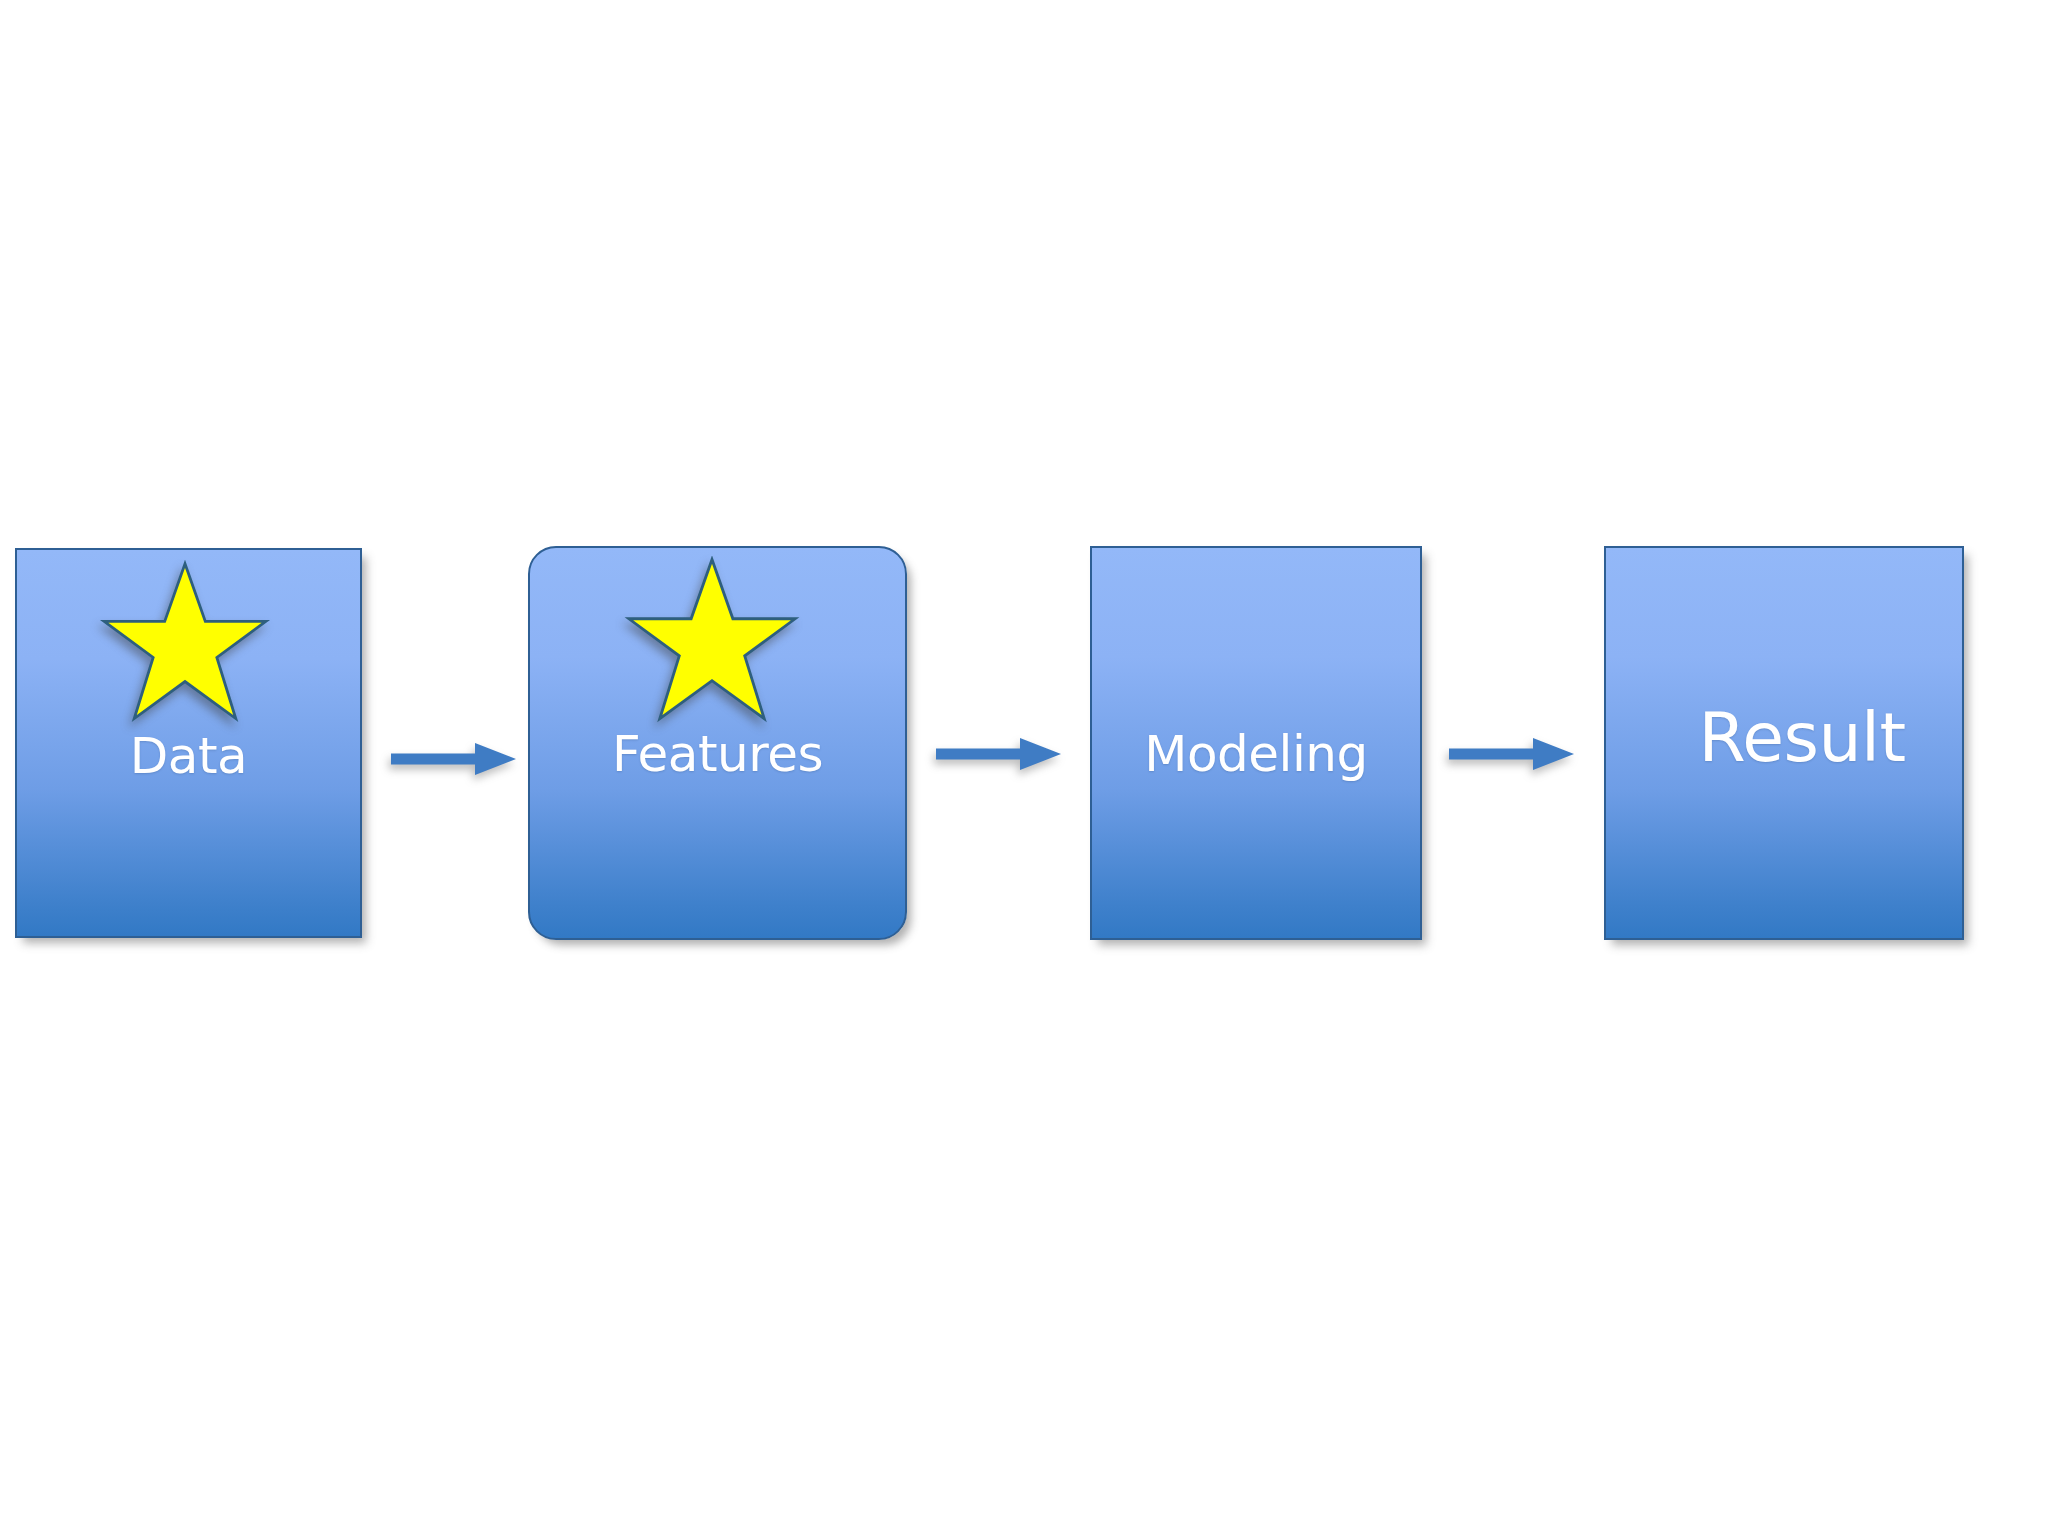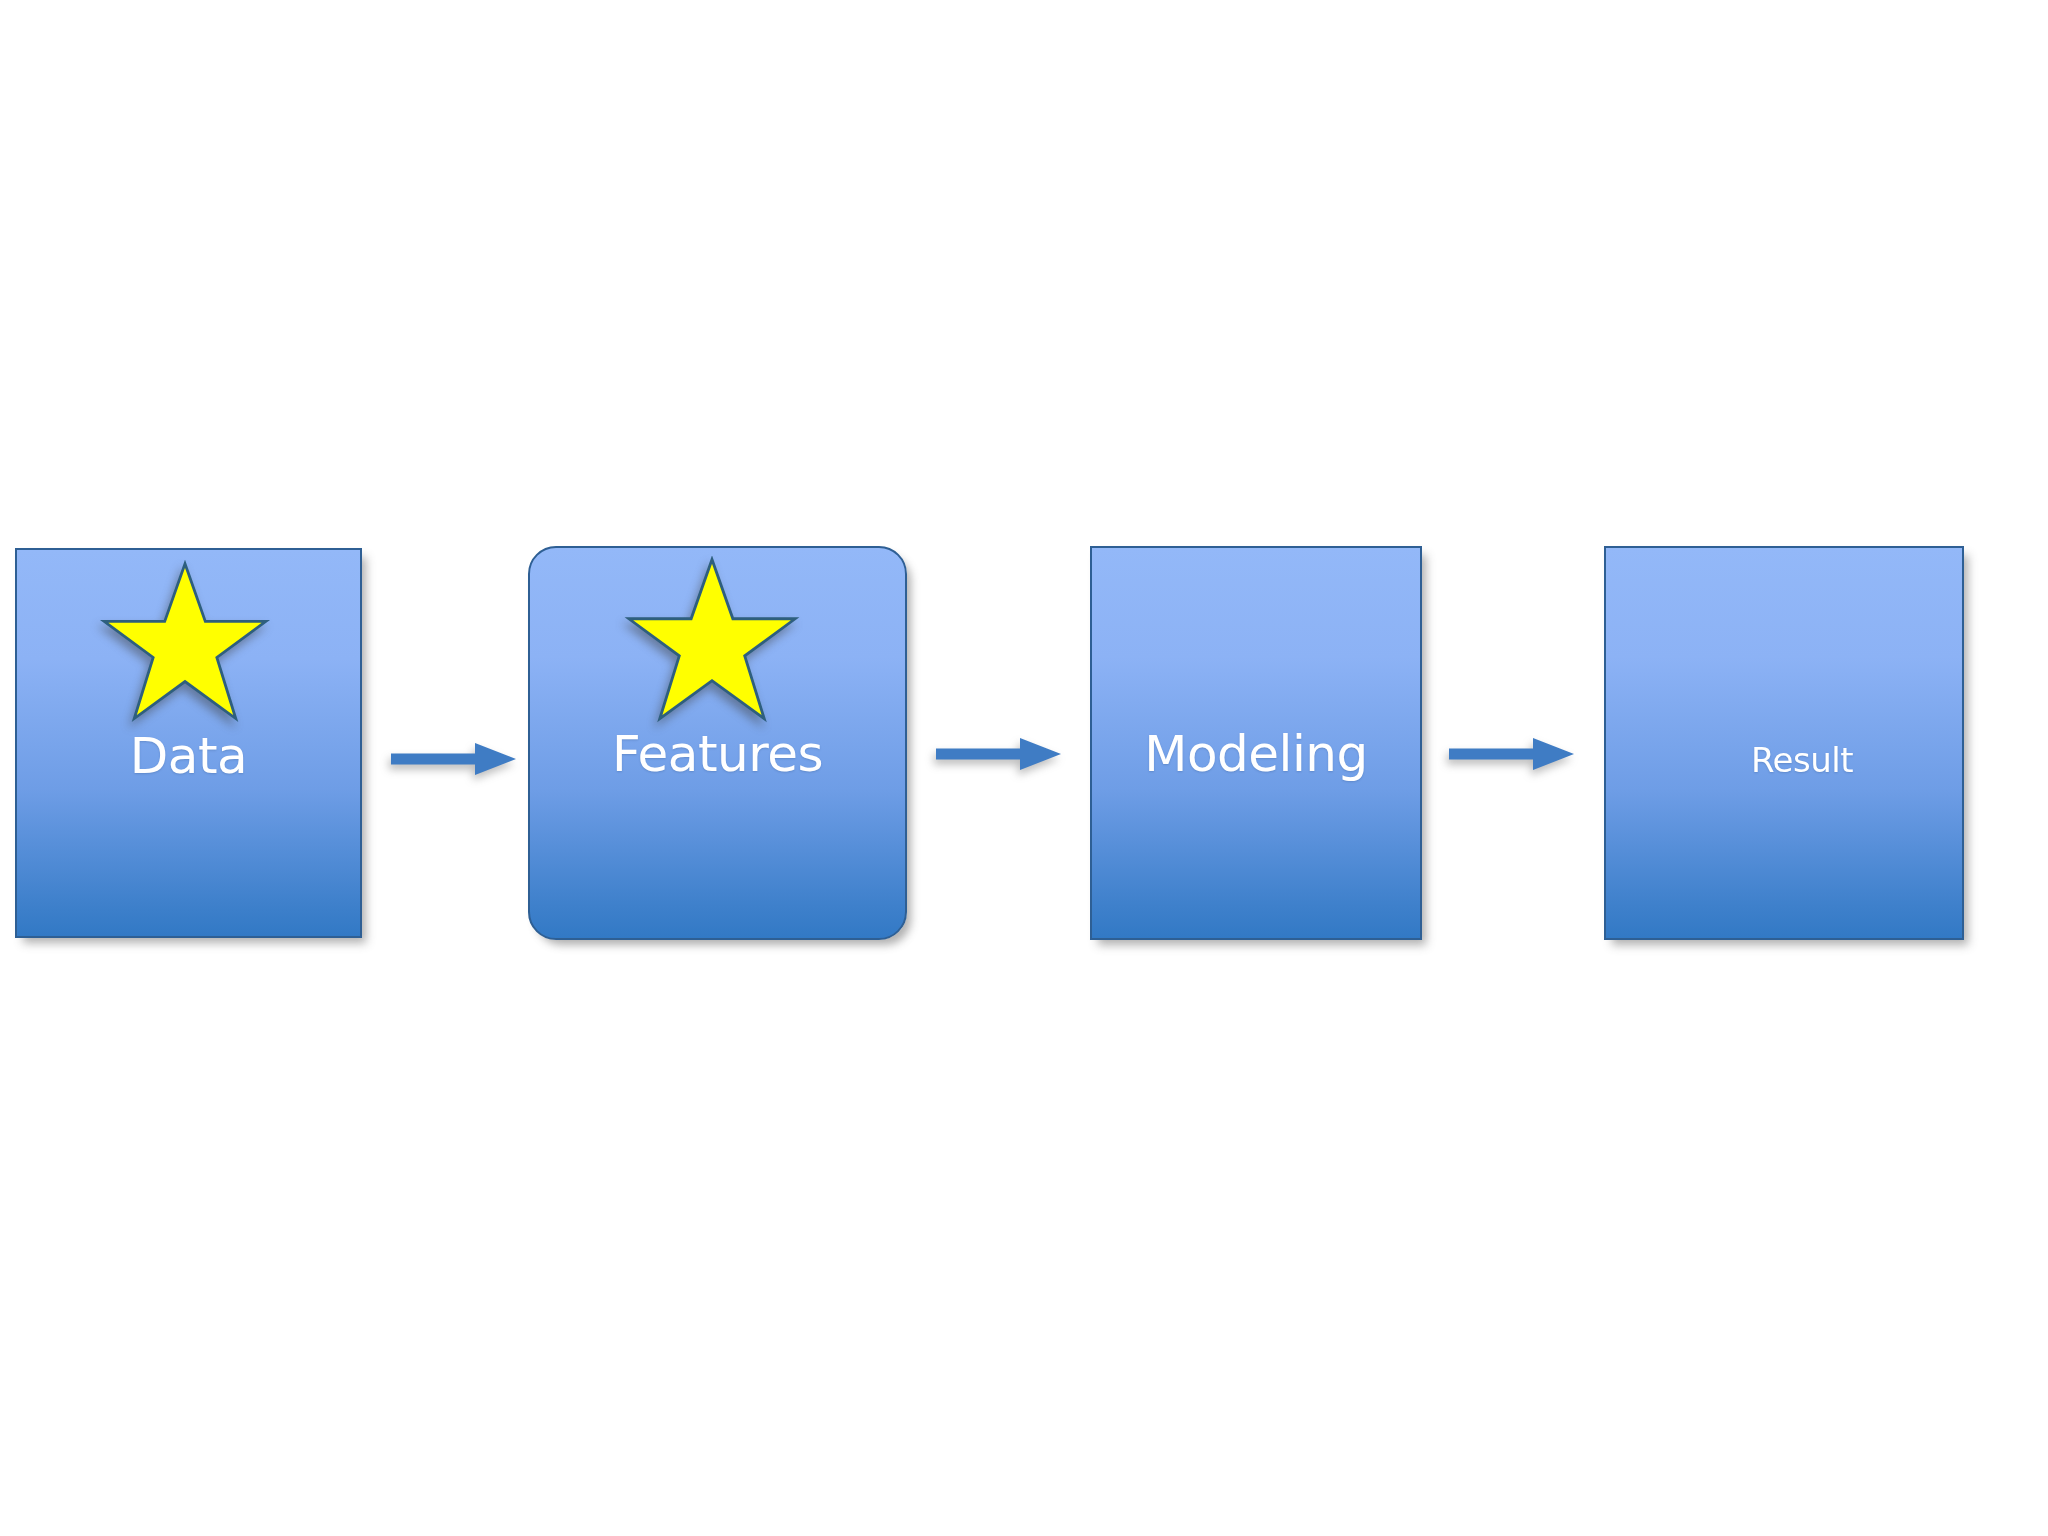--- a/index.html
+++ b/index.html
@@ -123,17 +123,17 @@
   </div>
 
   <div class="arrow" style="left:1447px; top:733px;">
     <svg width="130" height="42" viewBox="0 0 130 42" xmlns="http://www.w3.org/2000/svg">
       <path d="M2,15.5 L86,15.5 L86,5 L127,21 L86,37 L86,26.5 L2,26.5 Z" fill="#3F7CC4"></path>
     </svg>
   </div>
 
   <div class="stage" style="left:1604px; top:546px; width:360px; height:394px;">
     <div class="stage-inner">
-      <div class="stage-label" style="top:184px; font-size:34px; line-height:56px;margin-left:36px;">Result</div>
+      <div class="stage-label" style="top:162px; font-size:68px; line-height:56px;margin-left:36px;">Result</div>
     </div>
   </div>
 
 </div>
 
 </body></html>

